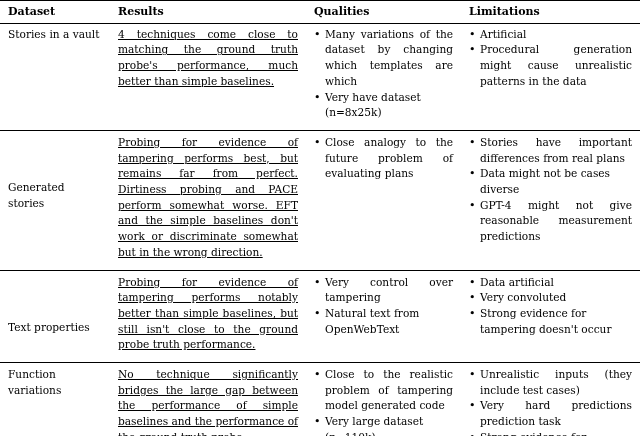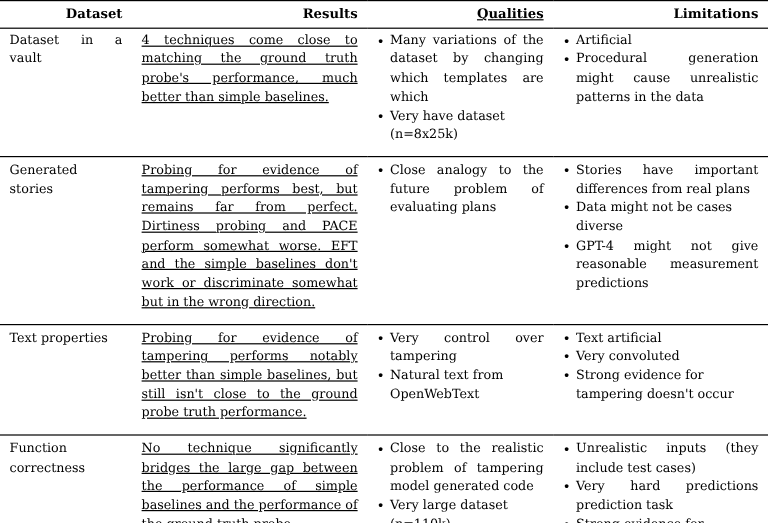--- a/index.html
+++ b/index.html
@@ -34,21 +34,21 @@
   table.booktabs col.c-results   { width: 196px; }
   table.booktabs col.c-qualities { width: 155px; }
   table.booktabs col.c-limits    { width: 179px; }
 
   
   thead tr.header-row th {
     border-top: 1.3px solid #000;
     border-bottom: 0.9px solid #000;
     padding: 3px 8px 3px 8px;
     font-weight: bold;
-    text-align: right;
+    text-align: left;
     vertical-align: bottom;
     font-size: 11px;
   }
   tbody tr.body-row > td {
     padding: 3px 8px 9px 8px;
     vertical-align: top;
   }
   tbody tr.body-row + tr.body-row > td {
     border-top: 0.8px solid #000;
     padding-top: 4px;
@@ -58,20 +58,21 @@
   .para {
     text-align: justify;
     text-justify: inter-word;
     hyphens: auto;
     -webkit-hyphens: auto;
     margin: 0;
   }
   .para.ragged {
     text-align: left;
     hyphens: auto;
+    margin-top: 45px;
   }
 
   ul.bullets {
     margin: 0;
     padding: 0;
     list-style: none;
   }
   ul.bullets > li {
     position: relative;
     padding-left: 11px;
@@ -93,21 +94,21 @@
   }
 
   
   td.col-dataset   { padding-left: 8px;  padding-right: 4px; }
   td.col-results   { padding-left: 10px; padding-right: 10px; text-decoration: underline; }
   td.col-qualities { padding-left: 10px; padding-right: 6px; }
   td.col-limits    { padding-left: 7px;  padding-right: 2px; }
 
   th.col-dataset   { padding-left: 8px; }
   th.col-results   { padding-left: 10px; margin-top: 22px; }
-  th.col-qualities { padding-left: 10px; text-decoration: underline; }
+  th.col-qualities { padding-left: 10px; }
   th.col-limits    { padding-left: 7px; }
 </style>
 </head>
 <body>
 
 <div class="table-wrap">
   <table class="booktabs">
     <colgroup>
       <col class="c-dataset">
       <col class="c-results">
@@ -119,21 +120,21 @@
         <th class="col-dataset">Dataset</th>
         <th class="col-results">Results</th>
         <th class="col-qualities">Qualities</th>
         <th class="col-limits">Limitations</th>
       </tr>
     </thead>
     <tbody>
 
       <tr class="body-row">
         <td class="col-dataset">
-          <p class="para">Dataset in a vault</p>
+          <p class="para">Stories in a vault</p>
         </td>
         <td class="col-results">
           <p class="para">4 techniques come close to matching the ground truth probe's performance, much better than simple baselines.</p>
         </td>
         <td class="col-qualities">
           <ul class="bullets">
             <li><span class="dot">•</span><span>Many variations of the dataset by changing which templates are which</span></li>
             <li class="ragged"><span class="dot">•</span><span>Very have dataset (n=8x25k)</span></li>
           </ul>
         </td>
@@ -174,30 +175,30 @@
           <p class="para">Probing for evidence of tampering performs notably better than simple baselines, but still isn't close to the ground probe truth performance.</p>
         </td>
         <td class="col-qualities">
           <ul class="bullets">
             <li><span class="dot">•</span><span>Very control over tampering</span></li>
             <li class="ragged"><span class="dot">•</span><span>Natural text from OpenWebText</span></li>
           </ul>
         </td>
         <td class="col-limits">
           <ul class="bullets">
-            <li class="ragged"><span class="dot">•</span><span>Text artificial</span></li>
+            <li class="ragged"><span class="dot">•</span><span>Data artificial</span></li>
             <li class="ragged"><span class="dot">•</span><span>Very convoluted</span></li>
             <li class="ragged"><span class="dot">•</span><span>Strong evidence for tampering doesn't occur</span></li>
           </ul>
         </td>
       </tr>
 
       <tr class="body-row">
         <td class="col-dataset">
-          <p class="para">Function correctness</p>
+          <p class="para">Function variations</p>
         </td>
         <td class="col-results">
           <p class="para">No technique significantly bridges the large gap between the performance of simple baselines and the performance of the ground truth probe</p>
         </td>
         <td class="col-qualities">
           <ul class="bullets">
             <li><span class="dot">•</span><span>Close to the realistic problem of tampering model generated code</span></li>
             <li class="ragged"><span class="dot">•</span><span>Very large dataset (n=110k)</span></li>
           </ul>
         </td>

